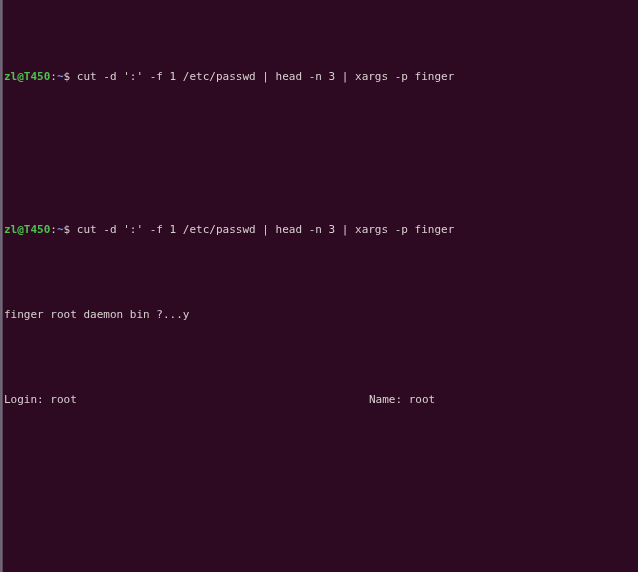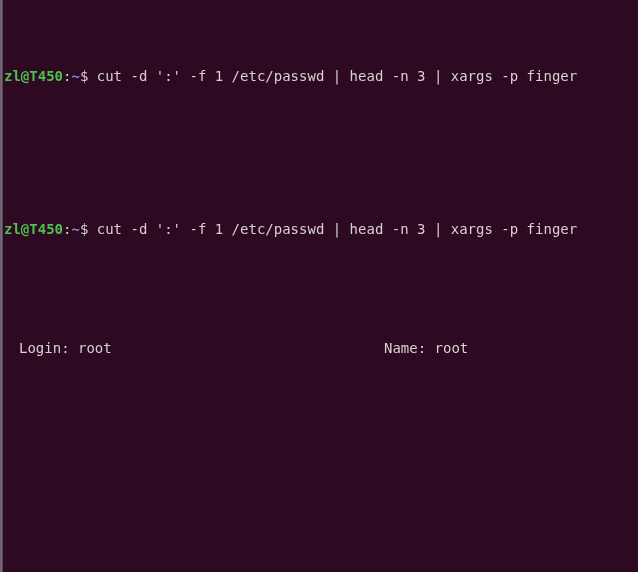--- a/index.html
+++ b/index.html
@@ -46,36 +46,35 @@
     letter-spacing: 0px;
     white-space: pre;
     color: #d8d2d0;
     -webkit-font-smoothing: antialiased;
   }
 
   .line {
     height: 17px;
     line-height: 17px;
     white-space: pre;
-    font-size: 14px;
+    font-size: 11px;
   }
 
   
   .pr-user   { color: #4ec04e; font-weight: bold; }
   .pr-colon  { color: #d8d2d0; }
   .pr-path   { color: #7b8fd6; font-weight: bold; }
   .pr-dollar { color: #d8d2d0; }
   .cmd       { color: #d8d2d0; }
   .out       { color: #d8d2d0; }
 
   
   .rec {
     display: block;
     white-space: pre;
-    margin-left: 15px;
   }
   .col-left  { display: inline-block; width: 365px; }
 </style>
 </head>
 <body>
 
 <div id="terminal">
 
   <div id="left-edge"></div>
 
@@ -85,20 +84,21 @@
     <div class="line"><span class="pr-user">zl@T450</span><span class="pr-colon">:</span><span class="pr-path">~</span><span class="pr-dollar">$</span><span class="cmd"> cut -d ':' -f 1 /etc/passwd | head -n 3 | xargs -p finger</span></div>
 
     
 
     
 
     
     <div class="line"><span class="pr-user">zl@T450</span><span class="pr-colon">:</span><span class="pr-path">~</span><span class="pr-dollar">$</span><span class="cmd"> cut -d ':' -f 1 /etc/passwd | head -n 3 | xargs -p finger</span></div>
 
     
+    <div class="line"><span class="out">finger root daemon bin ?...y</span></div>
 
     
     <div class="line rec"><span class="col-left out">Login: root</span><span class="out">Name: root</span></div>
     
     
     
     
 
     
     

